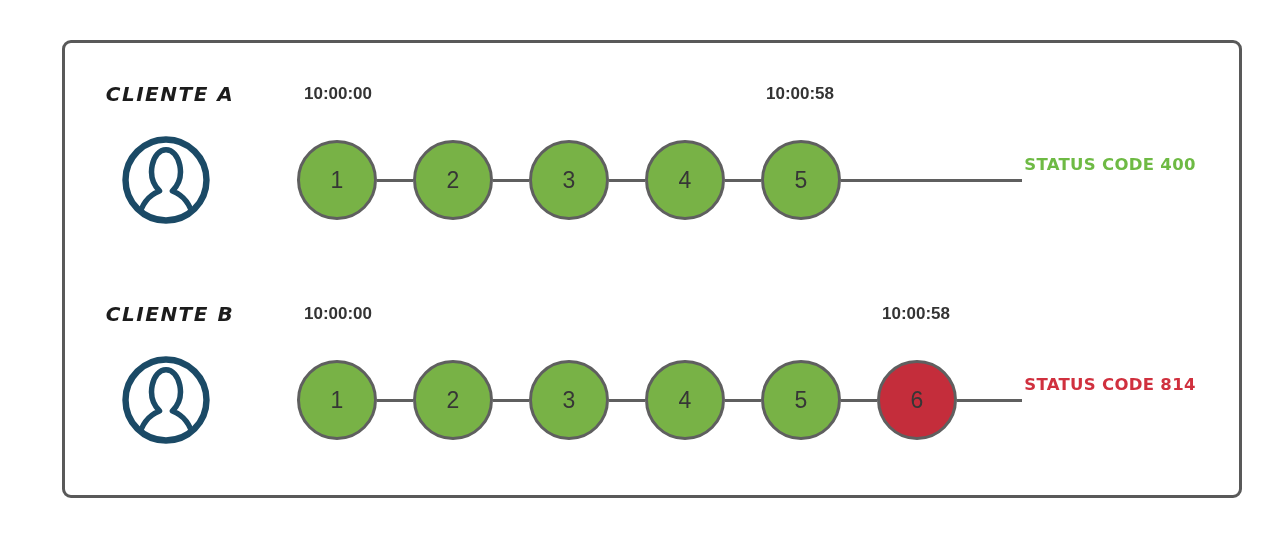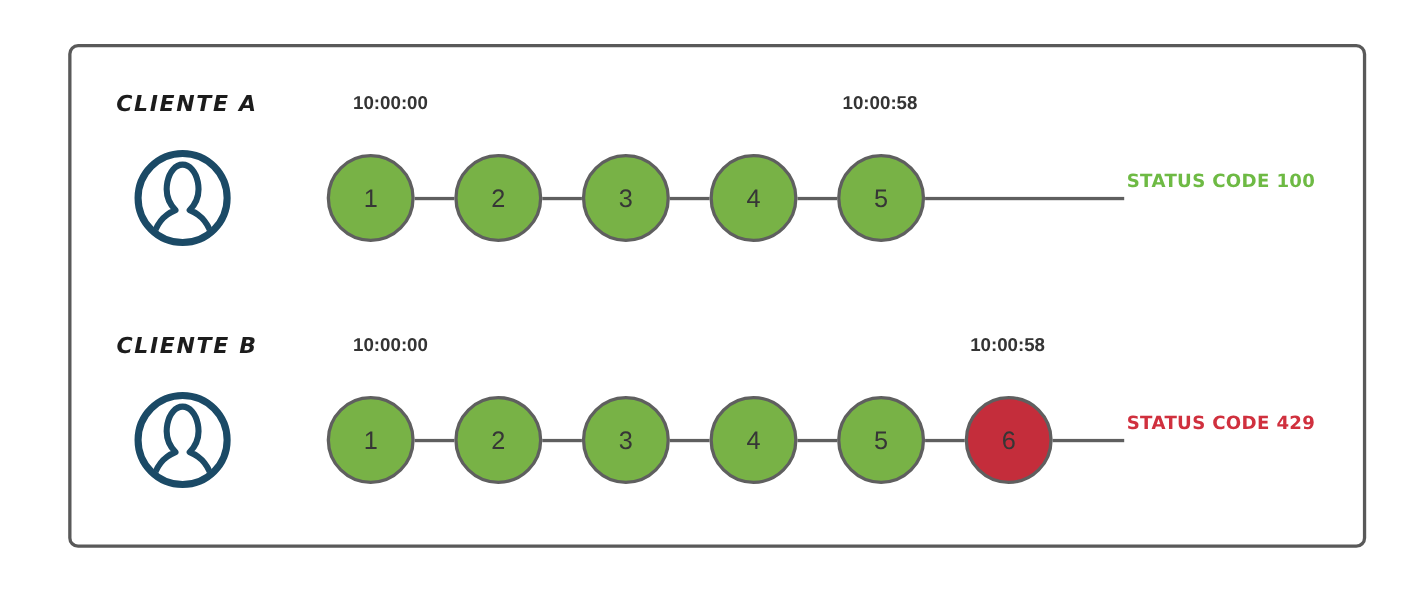--- a/index.html
+++ b/index.html
@@ -49,21 +49,21 @@
   .timestamp {
     position: absolute;
     top: 14px;
     width: 120px;
     text-align: center;
     font-size: 17px;
     font-weight: 700;
     color: #343434;
     white-space: nowrap;
   }
-  .ts-start { left: 295px; }            
+  .ts-start { left: 278px; }            
   .row-a .ts-end { left: 740px; }       
   .row-b .ts-end { left: 856px; }       
 
   .chain {
     position: absolute;
     left: 297px; top: 70px;
     display: flex;
     align-items: center;
   }
   .node {
@@ -135,21 +135,21 @@
         <div class="connector" style="background: rgb(95, 95, 95);"></div>
         <div class="node" style="background: rgb(120, 178, 70); border-color: rgb(95, 95, 95);">3</div>
         <div class="connector" style="background: rgb(95, 95, 95);"></div>
         <div class="node" style="background: rgb(120, 178, 70); border-color: rgb(95, 95, 95);">4</div>
         <div class="connector" style="background: rgb(95, 95, 95);"></div>
         <div class="node" style="background: rgb(120, 178, 70); border-color: rgb(95, 95, 95);">5</div>
       </div>
     <div class="trail-line"></div>
 
     <div class="status-block" style="color: rgb(110, 186, 68);">
-      <div class="status-title">STATUS CODE 100</div>
+      <div class="status-title">STATUS CODE 400</div>
     </div>
   </section>
 
   <section class="client-row row-b">
     <div class="client-label" style="color: rgb(28, 28, 28);">CLIENTE B</div>
 
     <svg class="user-icon" viewBox="0 0 100 100" style="color:#1b4a66">
       <defs>
           <clipPath id="clipB">
             <circle cx="50" cy="50" r="41"></circle>
@@ -173,16 +173,16 @@
         <div class="connector" style="background: rgb(95, 95, 95);"></div>
         <div class="node" style="background: rgb(120, 178, 70); border-color: rgb(95, 95, 95);">4</div>
         <div class="connector" style="background: rgb(95, 95, 95);"></div>
         <div class="node" style="background: rgb(120, 178, 70); border-color: rgb(95, 95, 95);">5</div>
         <div class="connector" style="background: rgb(95, 95, 95);"></div>
         <div class="node" style="background: rgb(196, 45, 59); border-color: rgb(95, 95, 95);">6</div>
       </div>
     <div class="trail-line"></div>
 
     <div class="status-block" style="color: rgb(208, 48, 62);">
-      <div class="status-title">STATUS CODE 429</div>
+      <div class="status-title">STATUS CODE 814</div>
     </div>
   </section>
 </div>
 
 </body></html>

